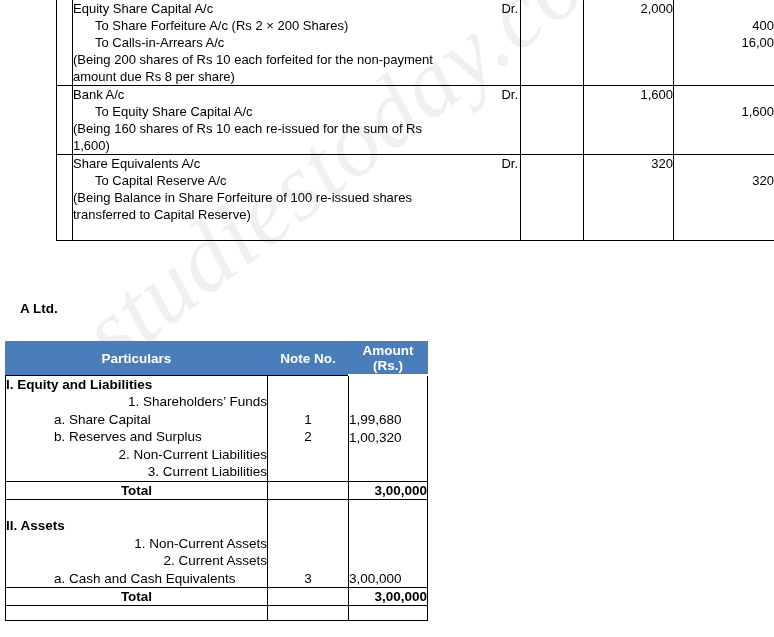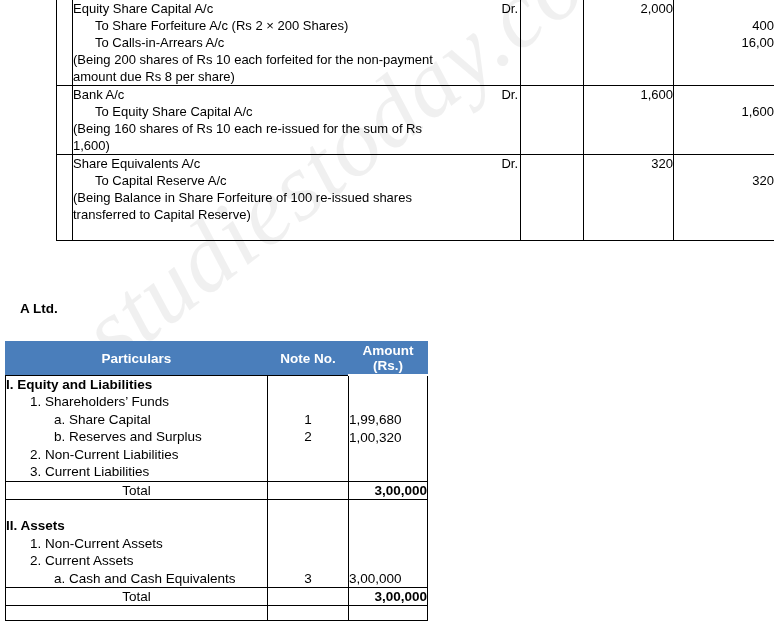--- a/index.html
+++ b/index.html
@@ -140,25 +140,25 @@
   .bs-cell-note {
     text-align: center;
     padding: 2px 4px 3px 4px;
     line-height: 17.5px;
   }
   .bs-cell-amt {
     padding: 2px 8px 3px 4px;
     line-height: 17.5px;
   }
   .bs-sec-head  { font-weight: bold; }
-  .ind-1 { padding-left: 24px; }
+  .ind-1 { padding-left: 24px; text-align: right; }
   .ind-2 { padding-left: 48px; }
   .bs-total-label {
     text-align: center;
-    font-weight: normal;
+    font-weight: bold;
     padding: 1px 0 2px 0;
     line-height: 17px;
   }
   .bs-total-amt {
     text-align: right;
     font-weight: bold;
     padding: 1px 8px 2px 4px;
     line-height: 17px;
   }
   .bs-blank-cell { height: 15px; }

